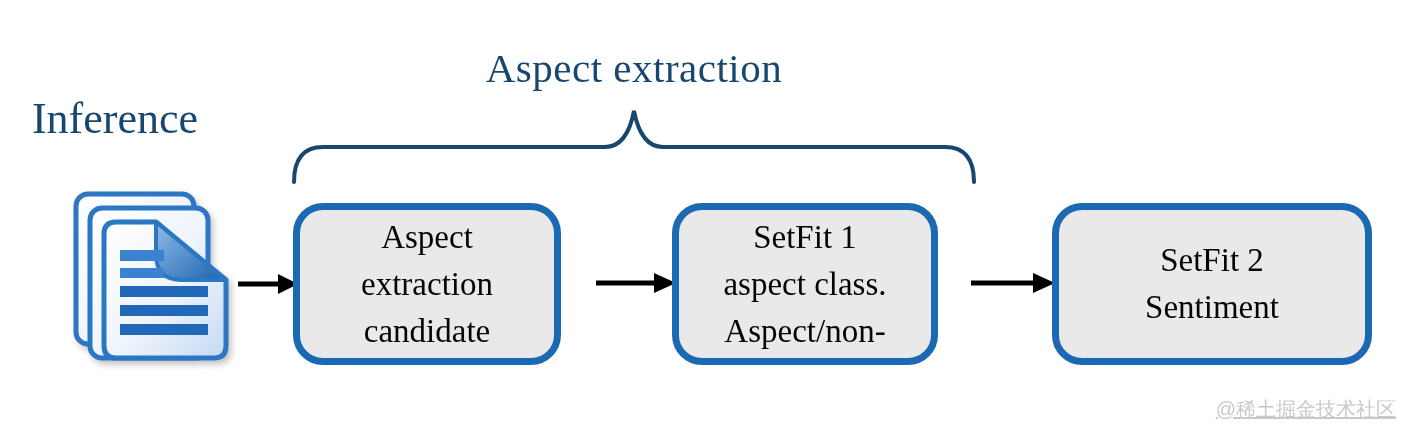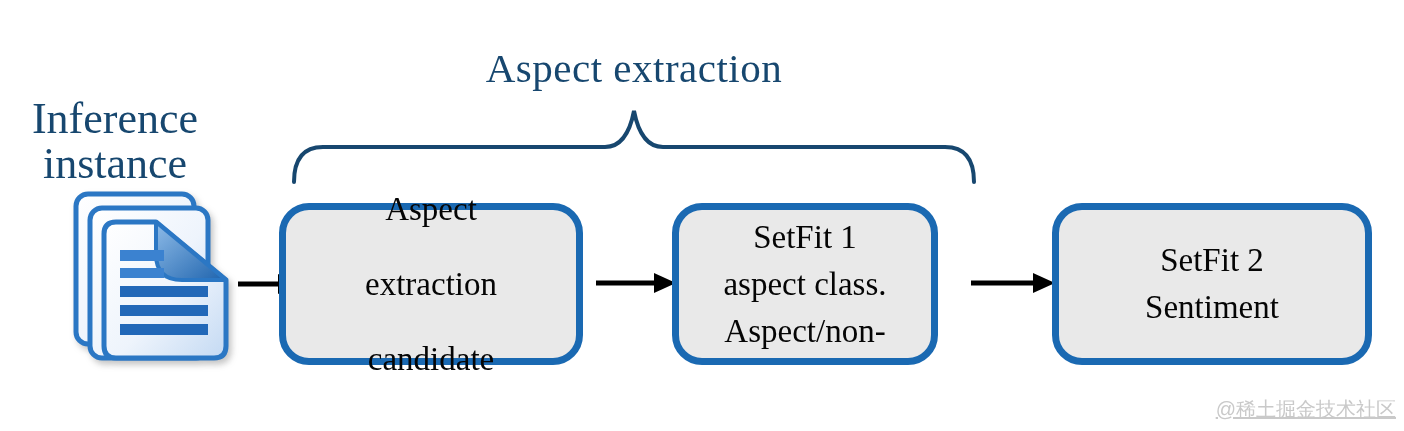--- a/index.html
+++ b/index.html
@@ -67,21 +67,21 @@
     border-radius: 30px;
     display: flex;
     flex-direction: column;
     align-items: center;
     justify-content: center;
     font-size: 33px;
     line-height: 47px;
     color: #050505;
     text-align: center;
   }
-  .box-1 { left: 279px; width: 304px; gap: 28px; }
+  .box-1 { left: 293px; width: 268px; }
   .box-2 { left: 672px; width: 266px; }
   .box-3 { left: 1052px; width: 320px; }
   .watermark {
     position: absolute;
     right: 8px;
     bottom: 8px;
     font-family: "Liberation Sans", sans-serif;
     font-size: 20px;
     color: #c9c9c9;
     text-decoration: underline;
@@ -93,21 +93,20 @@
 <div class="canvas">
 
   <div class="diagram-title">Aspect extraction</div>
 
   <svg class="brace-svg" viewBox="0 0 686 82" aria-hidden="true">
     <path d="M 3 79 Q 3 44 32 44 L 314 44 Q 336 44 343 8 Q 350 44 372 44 L 654 44 Q 683 44 683 79" fill="none" stroke="#17476f" stroke-width="4" stroke-linecap="round"></path>
   </svg>
 
   <div class="input-label">
     <div>Inference</div>
-    <div>instance</div>
   </div>
 
   <svg class="doc-icon-svg" viewBox="0 0 160 180" aria-hidden="true">
     <defs>
       <linearGradient id="pg" x1="0" y1="0" x2="1" y2="1">
         <stop offset="0" stop-color="#ffffff"></stop>
         <stop offset="0.55" stop-color="#eef4fc"></stop>
         <stop offset="1" stop-color="#c3d9f3"></stop>
       </linearGradient>
       <linearGradient id="fold" x1="0" y1="0" x2="1" y2="1">

